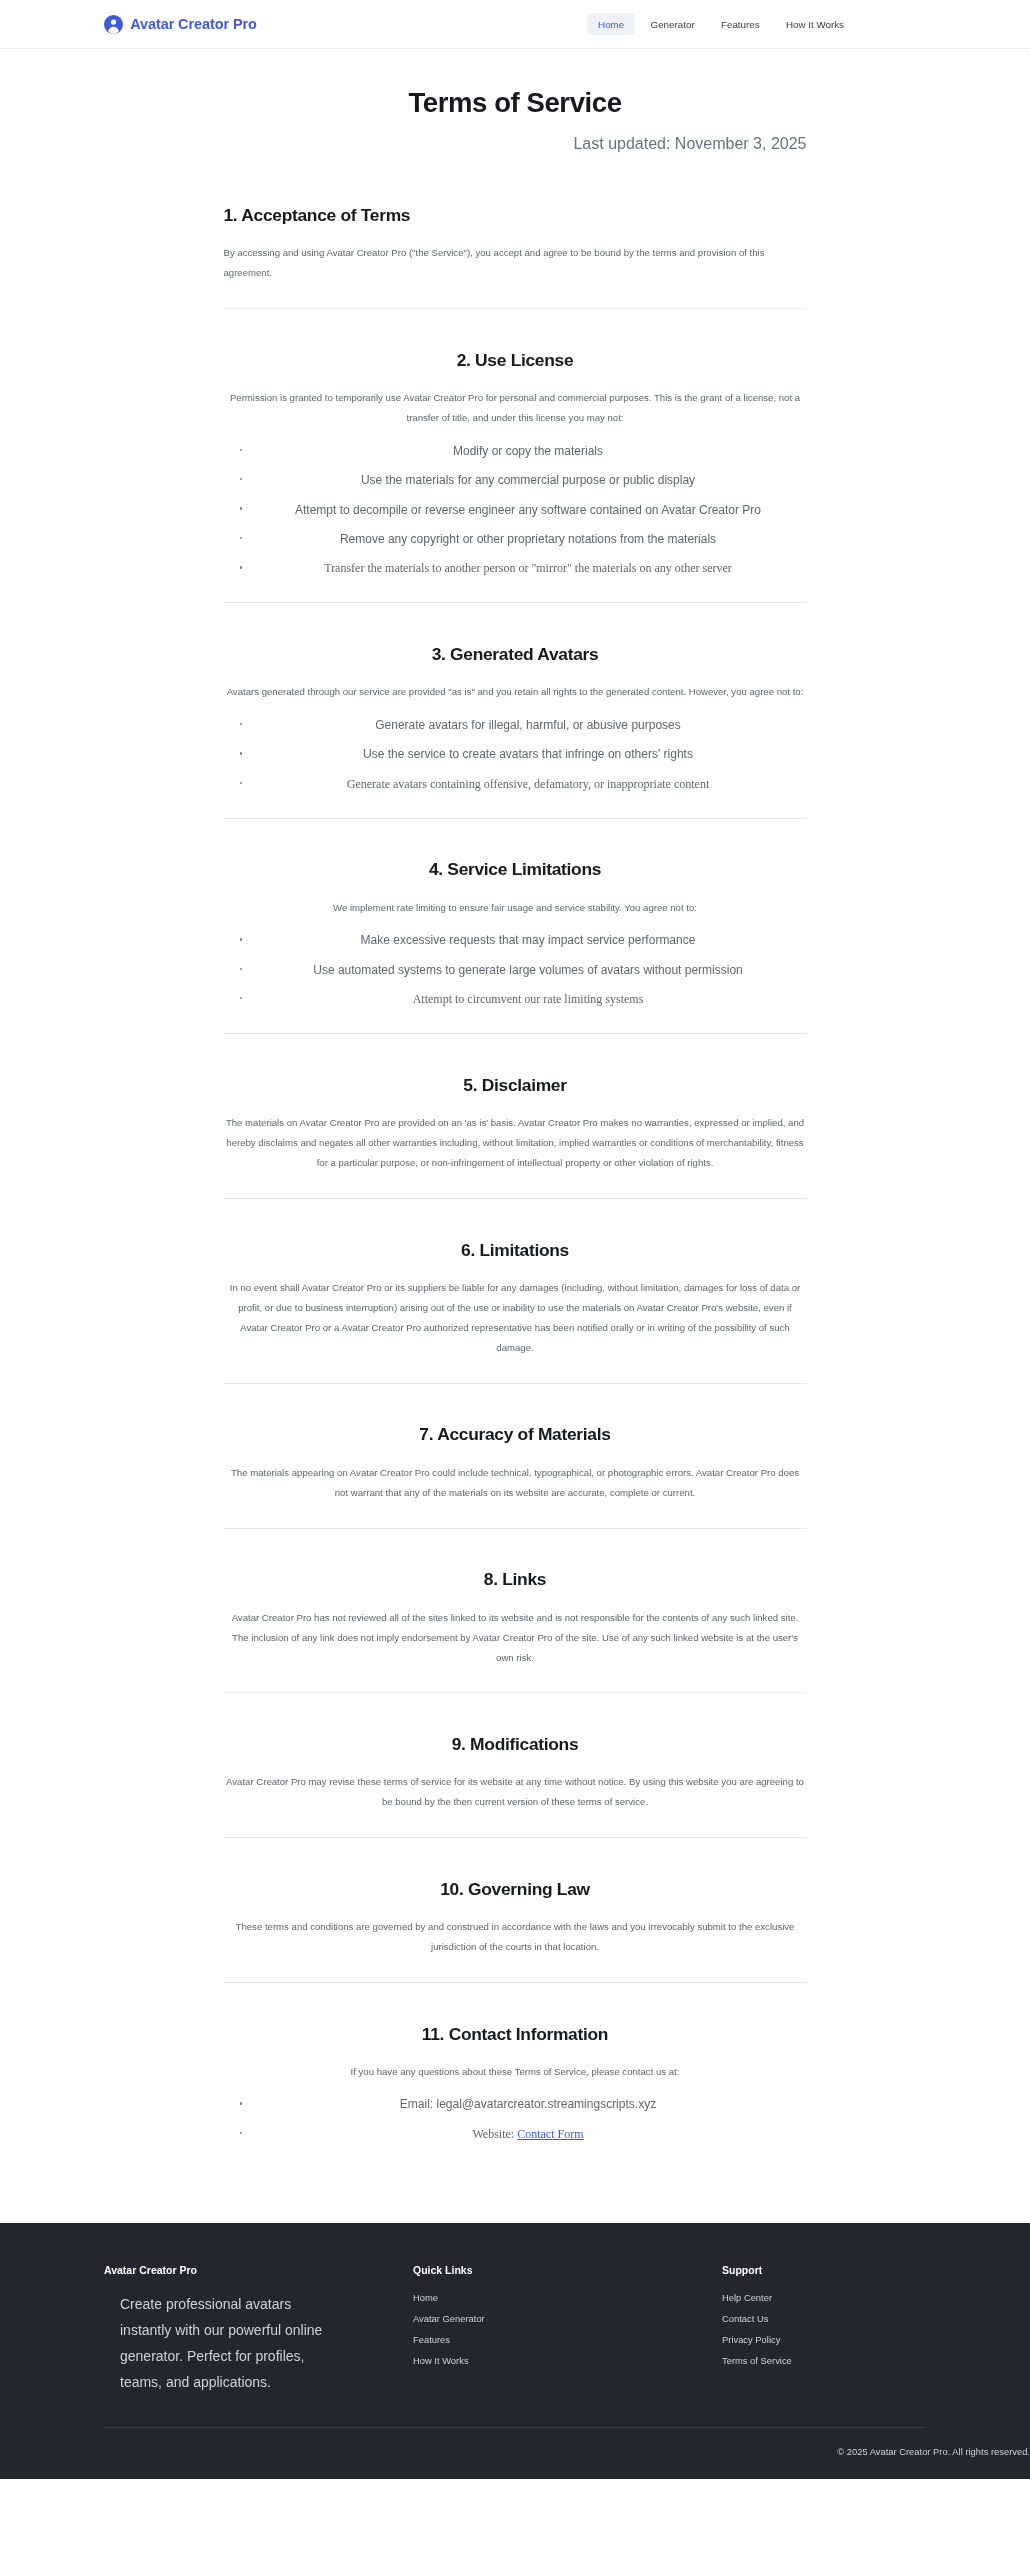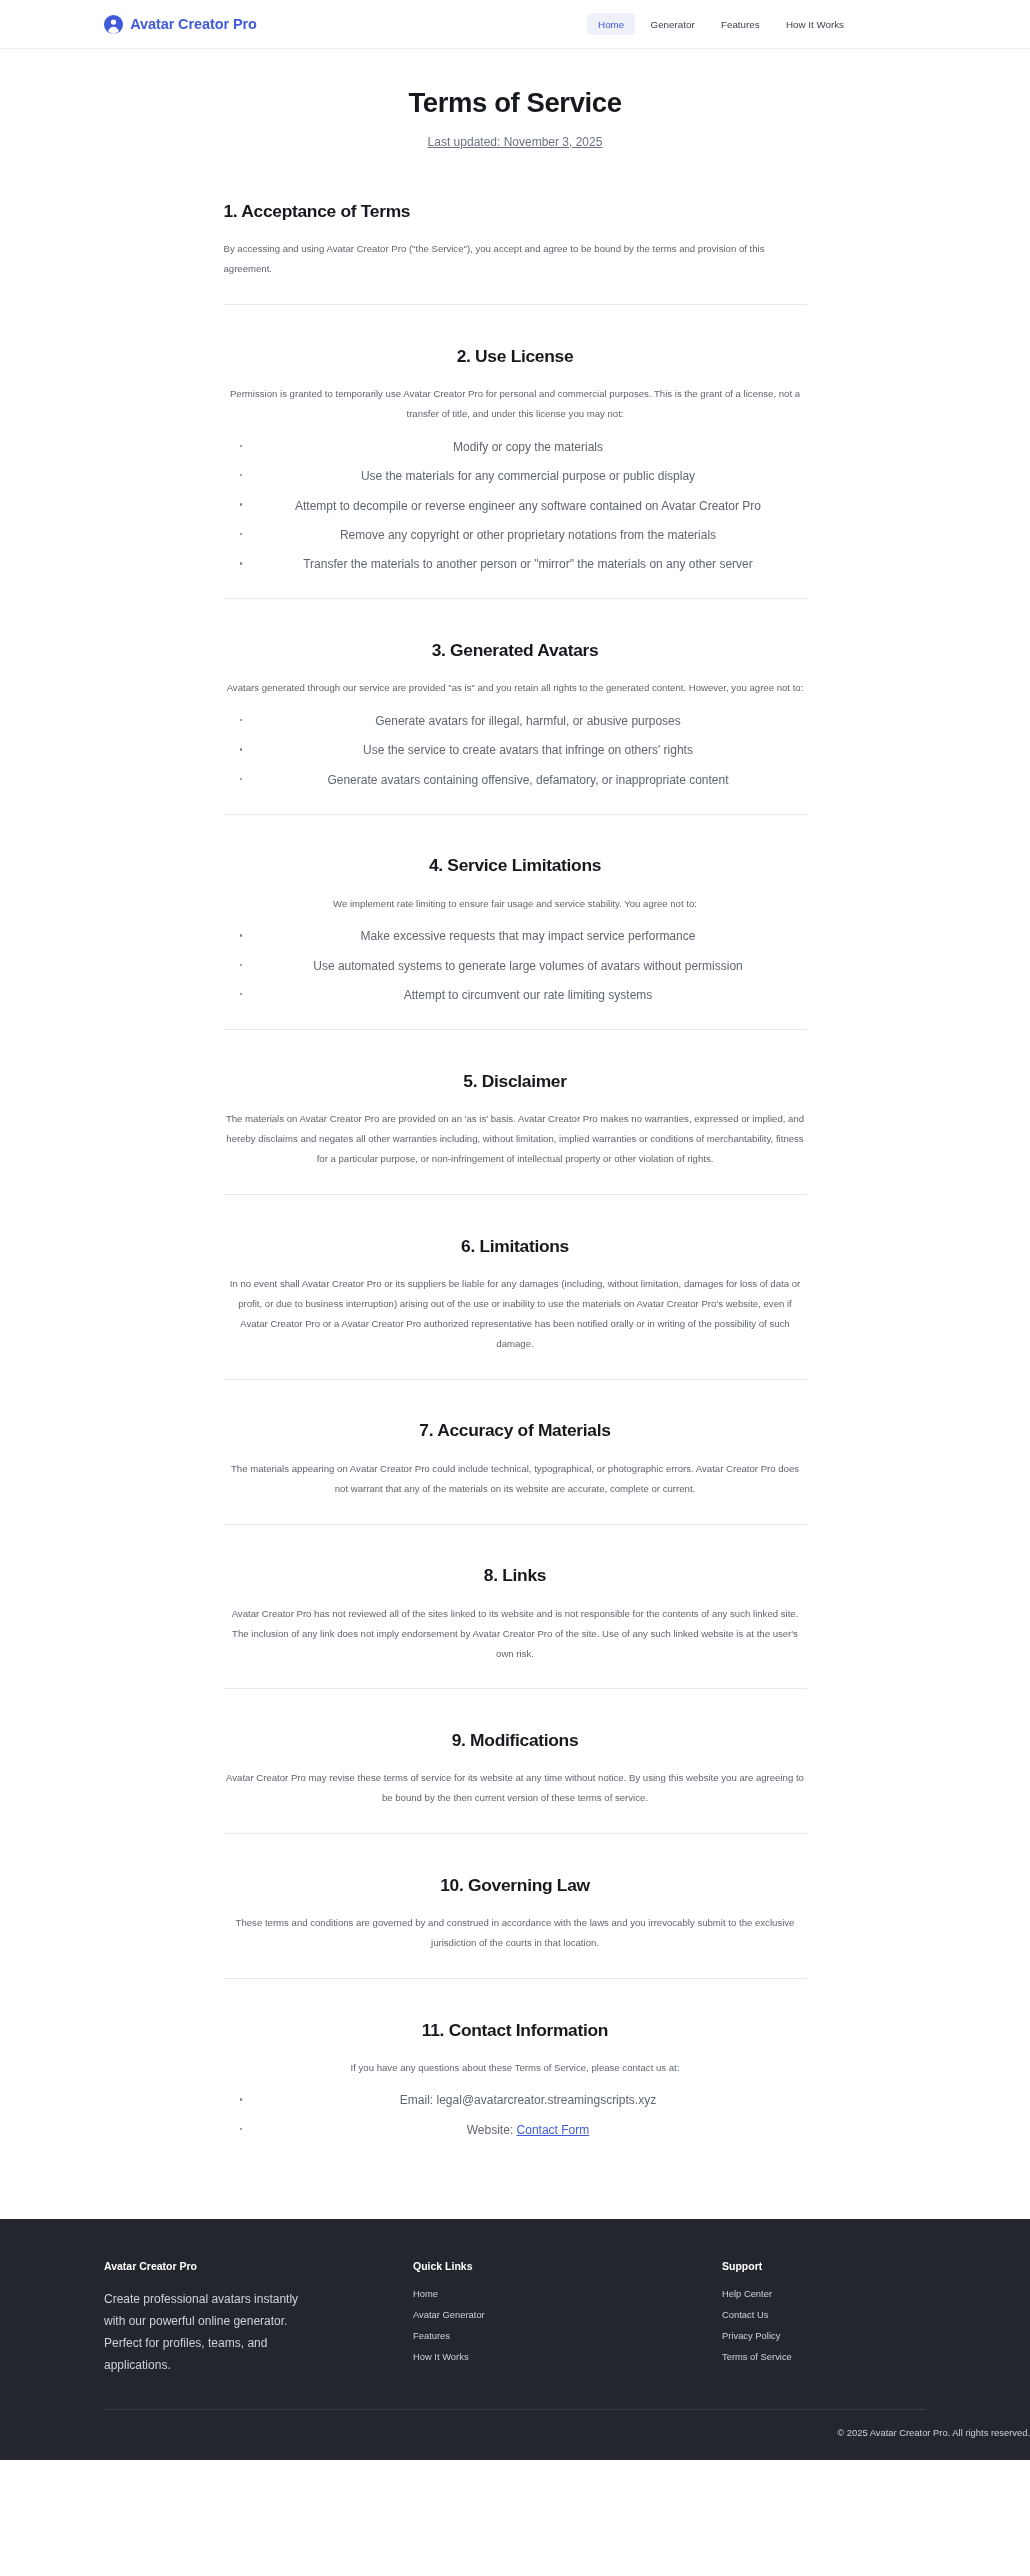--- a/index.html
+++ b/index.html
@@ -75,25 +75,24 @@
   }
   .page-title {
     font-size: 27.5px;
     font-weight: bold;
     color: #16191d;
     text-align: center;
     letter-spacing: -0.4px;
     margin-bottom: 16px;
   }
   .page-subtitle {
-    font-size: 12px;
+    font-size: 16px;
     color: #6a7280;
-    text-align: center;
+    text-align: right;
     margin-bottom: 52px;
-    text-decoration: underline;
   }
 
   .section { padding-bottom: 12px; }
   .section-inner { padding-bottom: 24.6px; }
   .section + .section .section-inner { padding-top: 29px; text-align: center; }
   .section-divider {
     height: 0.7px;
     background: #e6e8eb;
     width: 100%;
   }
@@ -116,21 +115,21 @@
     list-style: none;
   }
   ul.section-list li {
     font-size: 12px;
     line-height: 1.45;
     color: #5f6670;
     margin-bottom: 12px;
     position: relative;
     padding-left: 10px;
   }
-  ul.section-list li:last-child { margin-bottom: 0; }
+  ul.section-list li:last-child { margin-bottom: 0; font-family: Liberation Serif, serif; }
   ul.section-list li::before {
     content: "";
     position: absolute;
     left: 0; top: 5.8px;
     width: 2.5px; height: 2.5px;
     border-radius: 50%;
     background: #7b828c;
   }
   .inline-link {
     color: #3f5bdb;
@@ -153,24 +152,25 @@
   .footer-col-brand { width: 289px; flex: 0 0 289px; }
   .footer-col { width: 289px; flex: 0 0 289px; margin-left: 20px; }
   .footer-col-last { flex: 1; }
   .footer-heading {
     font-size: 10.5px;
     font-weight: bold;
     color: #ffffff;
     margin-bottom: 16px;
   }
   .footer-desc {
-    font-size: 12px;
+    font-size: 14px;
     line-height: 1.85;
     color: #ced2d7;
     max-width: 217px;
+    margin-left: 16px;
   }
   .footer-link {
     display: block;
     font-size: 9.4px;
     color: #ced2d7;
     text-decoration: none;
     margin-bottom: 10px;
   }
   .footer-link:last-child { margin-bottom: 0; }
   .footer-bottom-divider {

